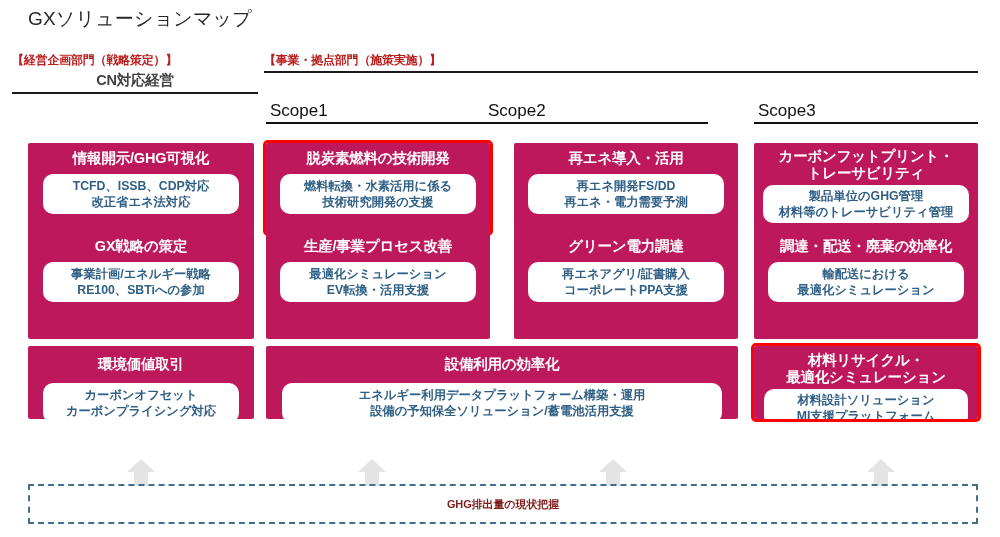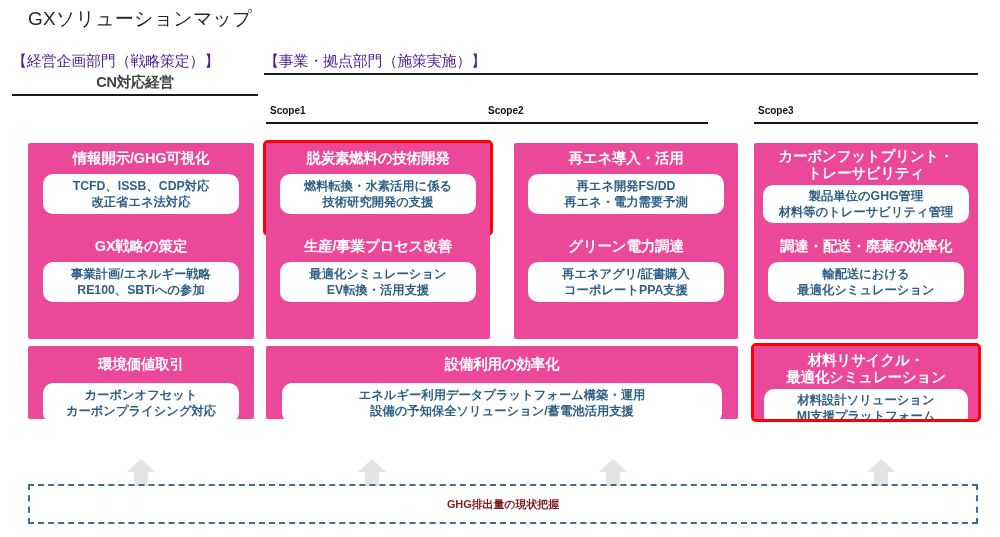--- a/index.html
+++ b/index.html
@@ -25,23 +25,23 @@
     color: #262626;
     letter-spacing: 0.2px;
   }
 
   
   .group-header {
     position: absolute;
     top: 52px;
   }
   .group-header .dept {
-    font-size: 15px;
-    font-weight: normal;
-    color: #4c1d95;
+    font-size: 12px;
+    font-weight: bold;
+    color: #b91c1c;
     white-space: nowrap;
     letter-spacing: -0.2px;
   }
   .group-header .sub {
     font-size: 14.5px;
     font-weight: bold;
     color: #404040;
     text-align: center;
     margin-top: 2px;
     letter-spacing: -0.2px;
@@ -54,37 +54,37 @@
   #group-left  { left: 12px;  width: 246px; }
   #group-right { left: 264px; width: 714px; }
 
   
   .scope-head {
     position: absolute;
     top: 100px;
     height: 30px;
   }
   .scope-head .scope-label {
-    font-size: 10px;
-    font-weight: bold;
+    font-size: 17px;
+    font-weight: normal;
     color: #111111;
     padding-left: 4px;
     line-height: 22px;
   }
   .scope-head .rule {
     border-bottom: 2.2px solid #111111;
   }
   #scope-1 { left: 266px; width: 224px; }
   #scope-2 { left: 484px; width: 224px; }
   #scope-3 { left: 754px; width: 224px; }
 
   
   .card {
     position: absolute;
-    background: #ec4899;
+    background: #be185d;
     border-radius: 2px;
     box-sizing: border-box;
     display: flex;
     flex-direction: column;
     align-items: center;
     justify-content: flex-start;
   }
   .card .card-title {
     color: #ffffff;
     font-weight: bold;

